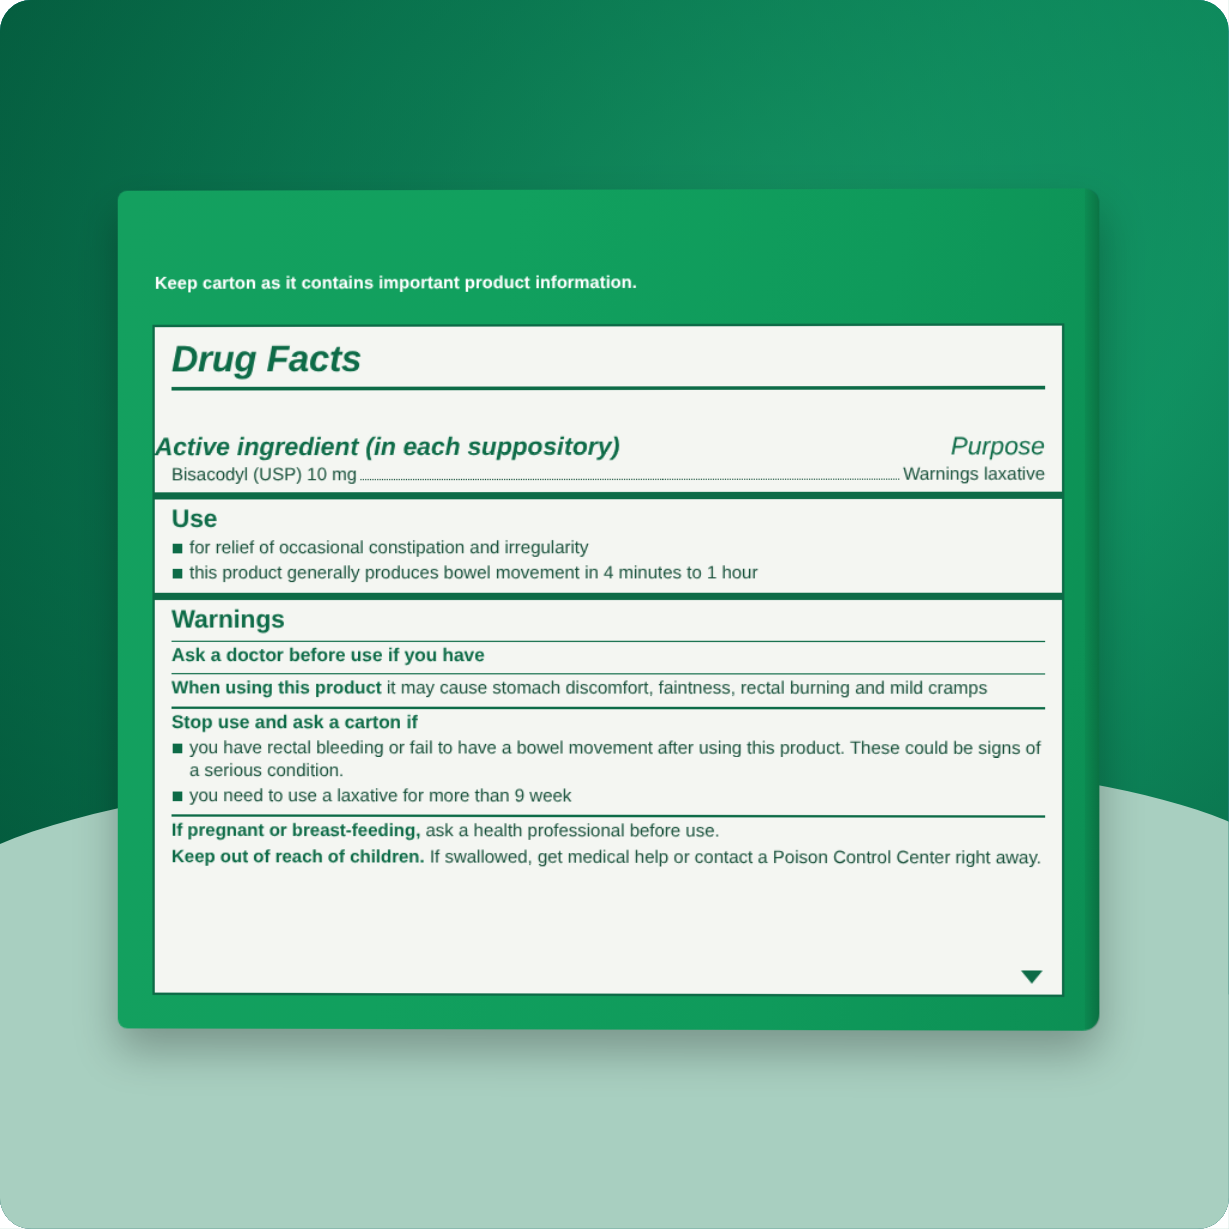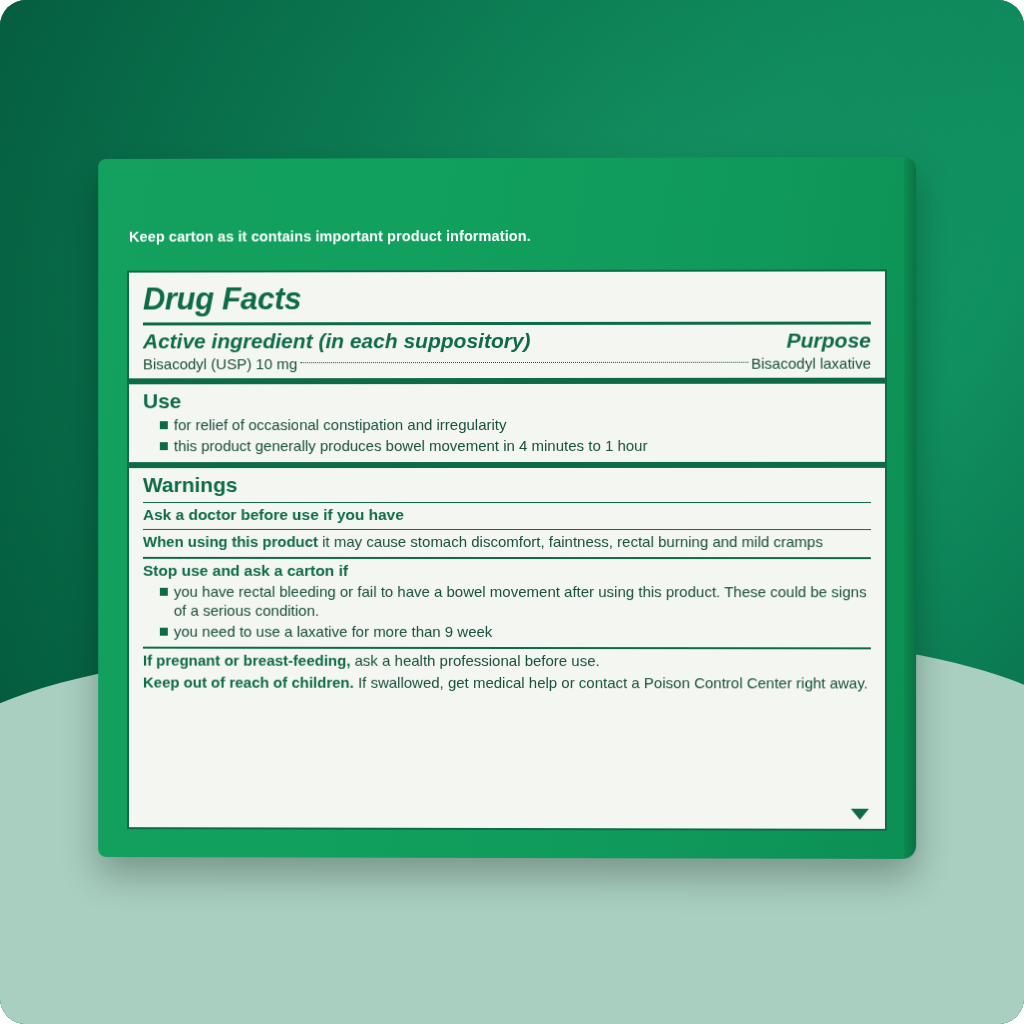--- a/index.html
+++ b/index.html
@@ -126,59 +126,60 @@
   .rule-bold-sep {
     height: 6px;
     background: #0d6b47;
     margin: 6px 0 0 0;
   }
 
   .row-split {
     display: flex;
     justify-content: space-between;
     align-items: center;
-    padding: 4px 14px 0 14px;
+    padding: 4px 14px 0 0;
+    margin-top: 32px;
   }
   .hd-italic {
     font-size: 21px;
     font-style: italic;
     font-weight: bold;
     color: #0d6b47;
   }
   .purpose {
     font-size: 21px;
     font-style: italic;
-    font-weight: bold;
+    font-weight: normal;
     color: #0d6b47;
   }
 
   .ingredient-line {
     display: flex;
-    align-items: center;
+    align-items: flex-end;
     padding: 2px 14px 0 14px;
     font-size: 15px;
     color: #17503a;
   }
   .ingredient-line .dots {
     flex: 1;
     border-bottom: 1.5px dotted #17503a;
     margin: 0 3px 4px 3px;
     height: 1px;
   }
 
   .sec-head {
     font-size: 21px;
     font-weight: bold;
     color: #0d6b47;
     padding: 5px 14px 0 14px;
   }
 
   ul.bl {
     list-style: none;
-    margin: 2px 0 0 16px;
+    margin: 2px 0 0 0;
     padding: 0 14px 0 14px;
   }
   ul.bl li {
     position: relative;
     padding-left: 15px;
     font-size: 15px;
     line-height: 1.33;
     color: #17503a;
     margin-bottom: 1px;
   }
@@ -250,21 +251,21 @@
       <div class="rule-thick"></div>
 
       <div class="row-split">
         <div class="hd-italic">Active ingredient (in each suppository)</div>
         <div class="purpose">Purpose</div>
       </div>
 
       <div class="ingredient-line">
         <span>Bisacodyl (USP) 10 mg</span>
         <span class="dots"></span>
-        <span>Bisacodyl laxative</span>
+        <span>Warnings laxative</span>
       </div>
 
       <div class="rule-bold-sep"></div>
 
       <div class="sec-head">Use</div>
       <ul class="bl">
         <li>for relief of occasional constipation and irregularity</li>
         <li>this product generally produces bowel movement in 4 minutes to 1 hour</li>
       </ul>
 

